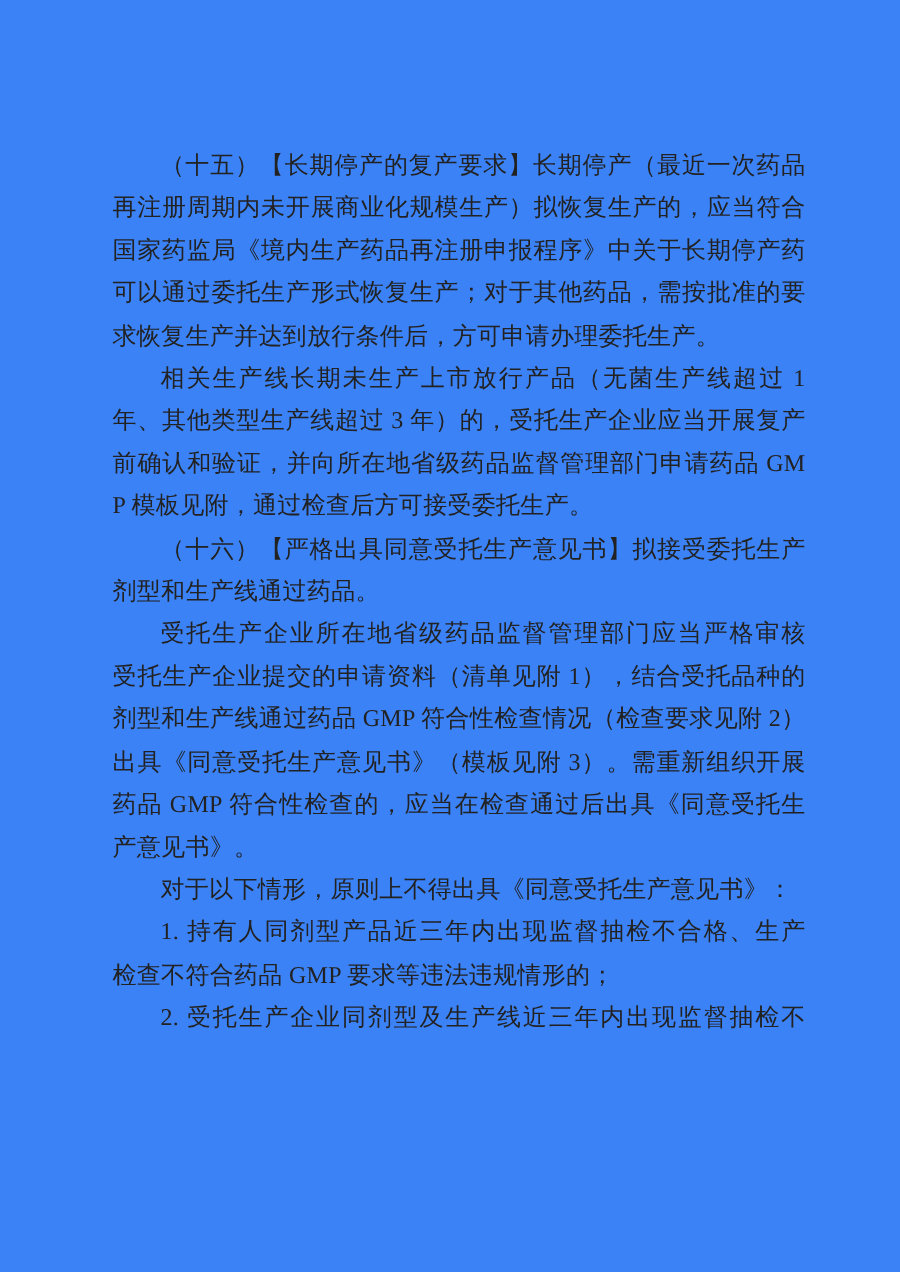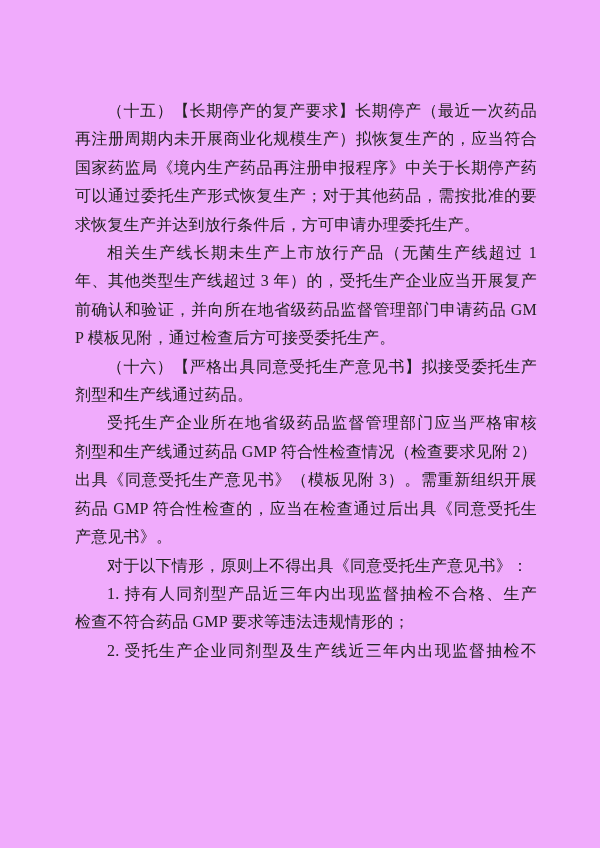--- a/index.html
+++ b/index.html
@@ -39,34 +39,35 @@
   .line.fill {
     text-align-last: justify;
   }
   .line.indent {
     text-indent: 32px;
   }
 </style>
 </head>
 <body>
 
-<div class="page" style="background: #f0abfc;">
+<div class="page" style="background: #3b82f6;">
   <div class="text-block" style="color: rgb(34, 34, 34);">
       <div class="line indent fill">（十五）【长期停产的复产要求】长期停产（最近一次药品</div>
       <div class="line fill">再注册周期内未开展商业化规模生产）拟恢复生产的，应当符合</div>
       <div class="line fill">国家药监局《境内生产药品再注册申报程序》中关于长期停产药</div>
       <div class="line fill">可以通过委托生产形式恢复生产；对于其他药品，需按批准的要</div>
       <div class="line">求恢复生产并达到放行条件后，方可申请办理委托生产。</div>
       <div class="line indent fill">相关生产线长期未生产上市放行产品（无菌生产线超过 1</div>
       <div class="line fill">年、其他类型生产线超过 3 年）的，受托生产企业应当开展复产</div>
       <div class="line fill">前确认和验证，并向所在地省级药品监督管理部门申请药品 GM</div>
       <div class="line">P 模板见附，通过检查后方可接受委托生产。</div>
       <div class="line indent fill">（十六）【严格出具同意受托生产意见书】拟接受委托生产</div>
       <div class="line">剂型和生产线通过药品。</div>
       <div class="line indent fill">受托生产企业所在地省级药品监督管理部门应当严格审核</div>
+      <div class="line fill">受托生产企业提交的申请资料（清单见附 1），结合受托品种的</div>
       <div class="line fill">剂型和生产线通过药品 GMP 符合性检查情况（检查要求见附 2）</div>
       <div class="line fill">出具《同意受托生产意见书》（模板见附 3）。需重新组织开展</div>
       <div class="line fill">药品 GMP 符合性检查的，应当在检查通过后出具《同意受托生</div>
       <div class="line">产意见书》。</div>
       <div class="line indent">对于以下情形，原则上不得出具《同意受托生产意见书》：</div>
       <div class="line indent fill">1. 持有人同剂型产品近三年内出现监督抽检不合格、生产</div>
       <div class="line">检查不符合药品 GMP 要求等违法违规情形的；</div>
       <div class="line indent fill">2. 受托生产企业同剂型及生产线近三年内出现监督抽检不</div>
     </div>
 </div>

